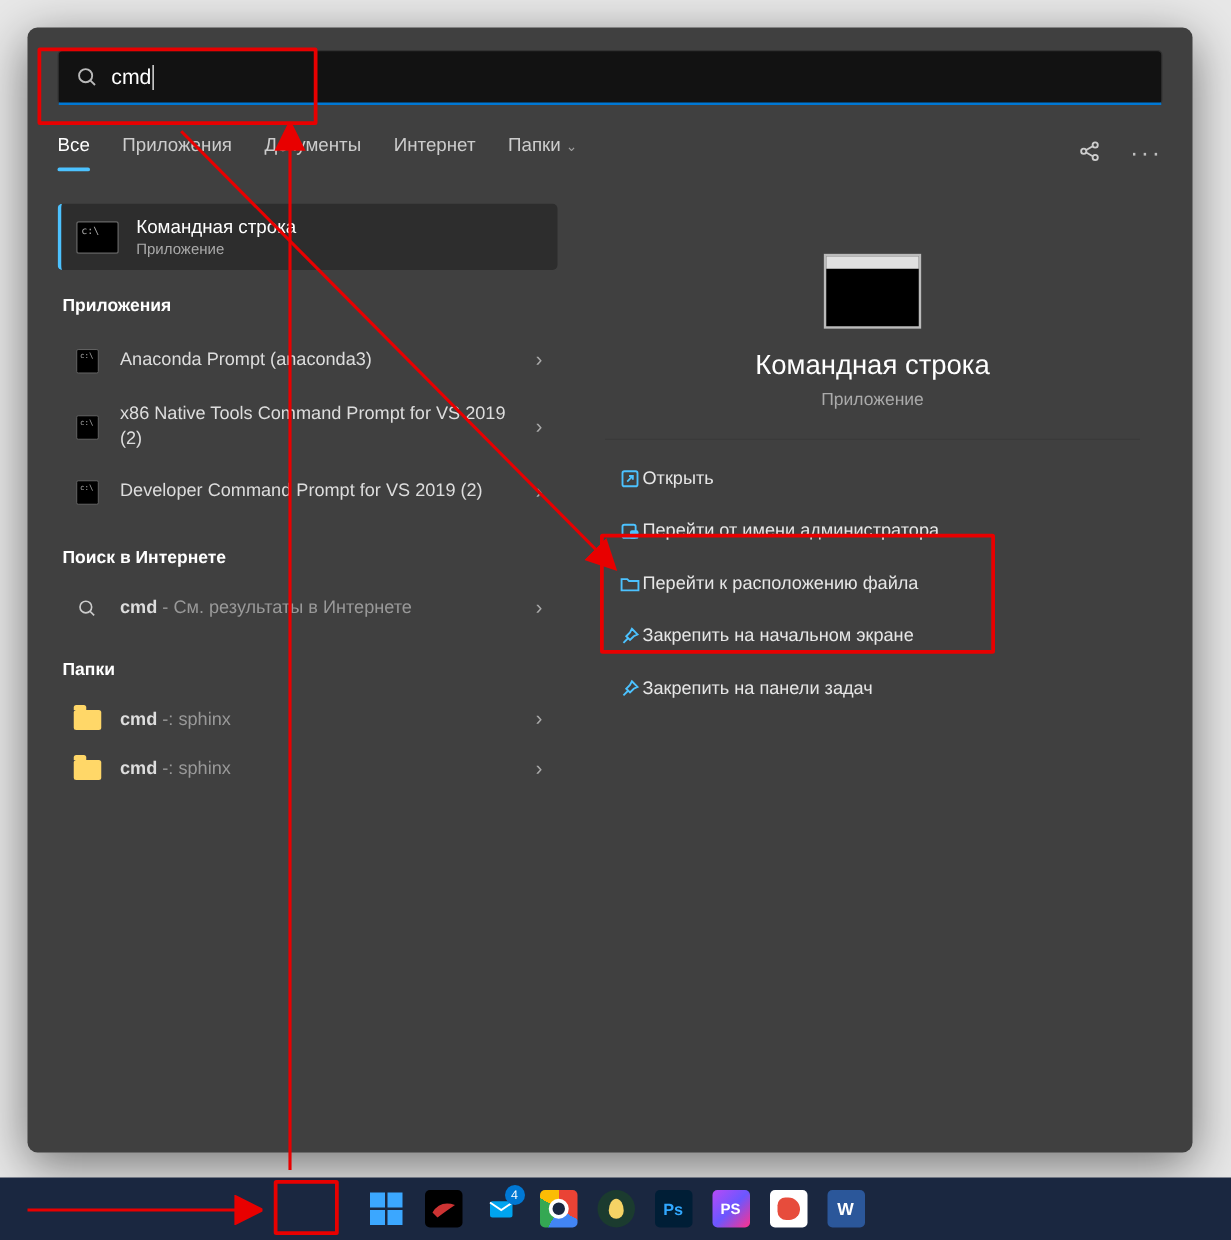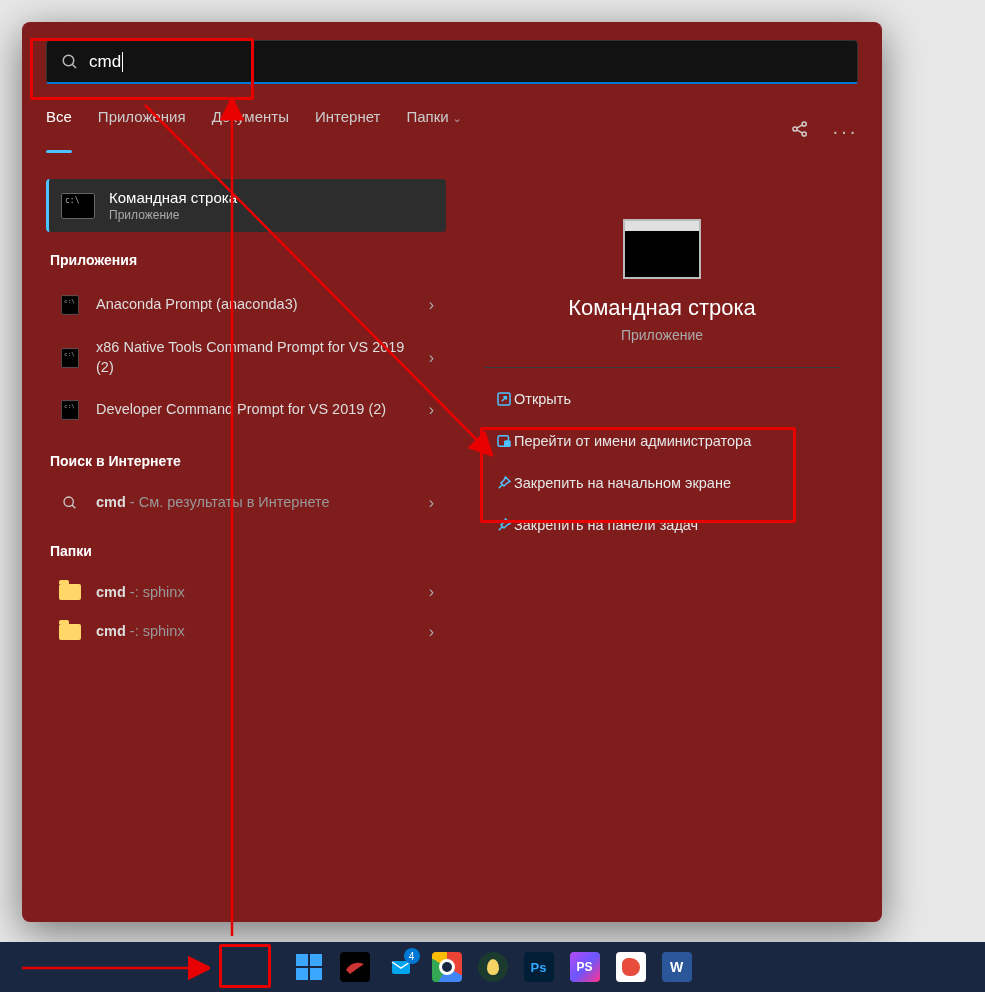--- a/index.html
+++ b/index.html
@@ -1,22 +1,22 @@
 <!DOCTYPE html>
 <html><head>
 <meta charset="utf-8">
 <style>
   * { box-sizing: border-box; margin: 0; padding: 0; font-family: 'Segoe UI', Tahoma, sans-serif; }
   body { width: 985px; height: 992px; background: #e8e8e8; position: relative; overflow: hidden; }
 
   .search-panel {
     position: absolute;
     top: 22px; left: 22px;
-    width: 860px; height: 900px;
-    background: #7f1d1d;
+    width: 932px; height: 900px;
+    background: #404040;
     border-radius: 8px;
     color: #fff;
     box-shadow: 0 10px 40px rgba(0,0,0,0.5);
     padding: 18px 24px;
   }
 
   .search-box {
     display: flex; align-items: center;
     background: #121212;
     border: 1px solid #333;
@@ -31,21 +31,21 @@
   }
   .search-box .si { width: 18px; height: 18px; margin-right: 10px; opacity: .9; }
   .search-box input {
     background: transparent; border: none; outline: none;
     color: #fff; font-size: 17px; flex: 1;
   }
   .search-box input::placeholder { color: #888; }
   .cursor { display:inline-block; width:1px; height:20px; background:#fff; margin-left:1px; vertical-align:middle; }
 
   .tabs { display: flex; align-items: center; gap: 26px; margin-top: 24px; font-size: 15px; color: #ccc; position:relative; }
-  .tab { cursor: pointer; padding-bottom: 28px; position:relative; }
+  .tab { cursor: pointer; padding-bottom: 12px; position:relative; }
   .tab.active { color: #fff; }
   .tab.active::after { content:""; position:absolute; left:0; right:0; bottom:0; height:3px; background:#4cc2ff; border-radius:2px; }
   .tab .chev { margin-left:4px; font-size:11px; opacity:.7; }
   .tabs .right-icons { margin-left:auto; display:flex; gap:22px; align-items:center; opacity:.9; }
   .right-icons svg { width:20px; height:20px; }
   .dots { font-size:20px; letter-spacing:2px; line-height:1; }
 
   .content { display:flex; gap:20px; margin-top: 26px; }
   .left-col { width: 400px; }
   .right-col { flex:1; padding: 24px 18px 0 18px; }
@@ -228,20 +228,28 @@
         <span>Открыть</span>
       </div>
       <div class="action">
         <span class="aicon">
             <svg viewBox="0 0 24 24" fill="none" stroke="#4cc2ff" stroke-width="2">
               <rect x="4" y="5" width="14" height="14" rx="2"></rect>
               <rect x="12" y="11" width="9" height="9" rx="2" fill="#4cc2ff" stroke="none"></rect>
             </svg>
           </span>
         <span>Перейти от имени администратора</span>
+      </div>
+      <div class="action">
+        <span class="aicon">
+            <svg viewBox="0 0 24 24" fill="none" stroke="#4cc2ff" stroke-width="2">
+              <path d="M3 7h6l2 2h10v10H3z"></path>
+            </svg>
+          </span>
+        <span>Перейти к расположению файла</span>
       </div>
       <div class="action">
         <span class="aicon">
             <svg viewBox="0 0 24 24" fill="none" stroke="#4cc2ff" stroke-width="2">
               <path d="M14 4l6 6-4 2-4 4-2-2-5 5 5-5-2-2 4-4z"></path>
             </svg>
           </span>
         <span>Закрепить на начальном экране</span>
       </div>
       <div class="action">

